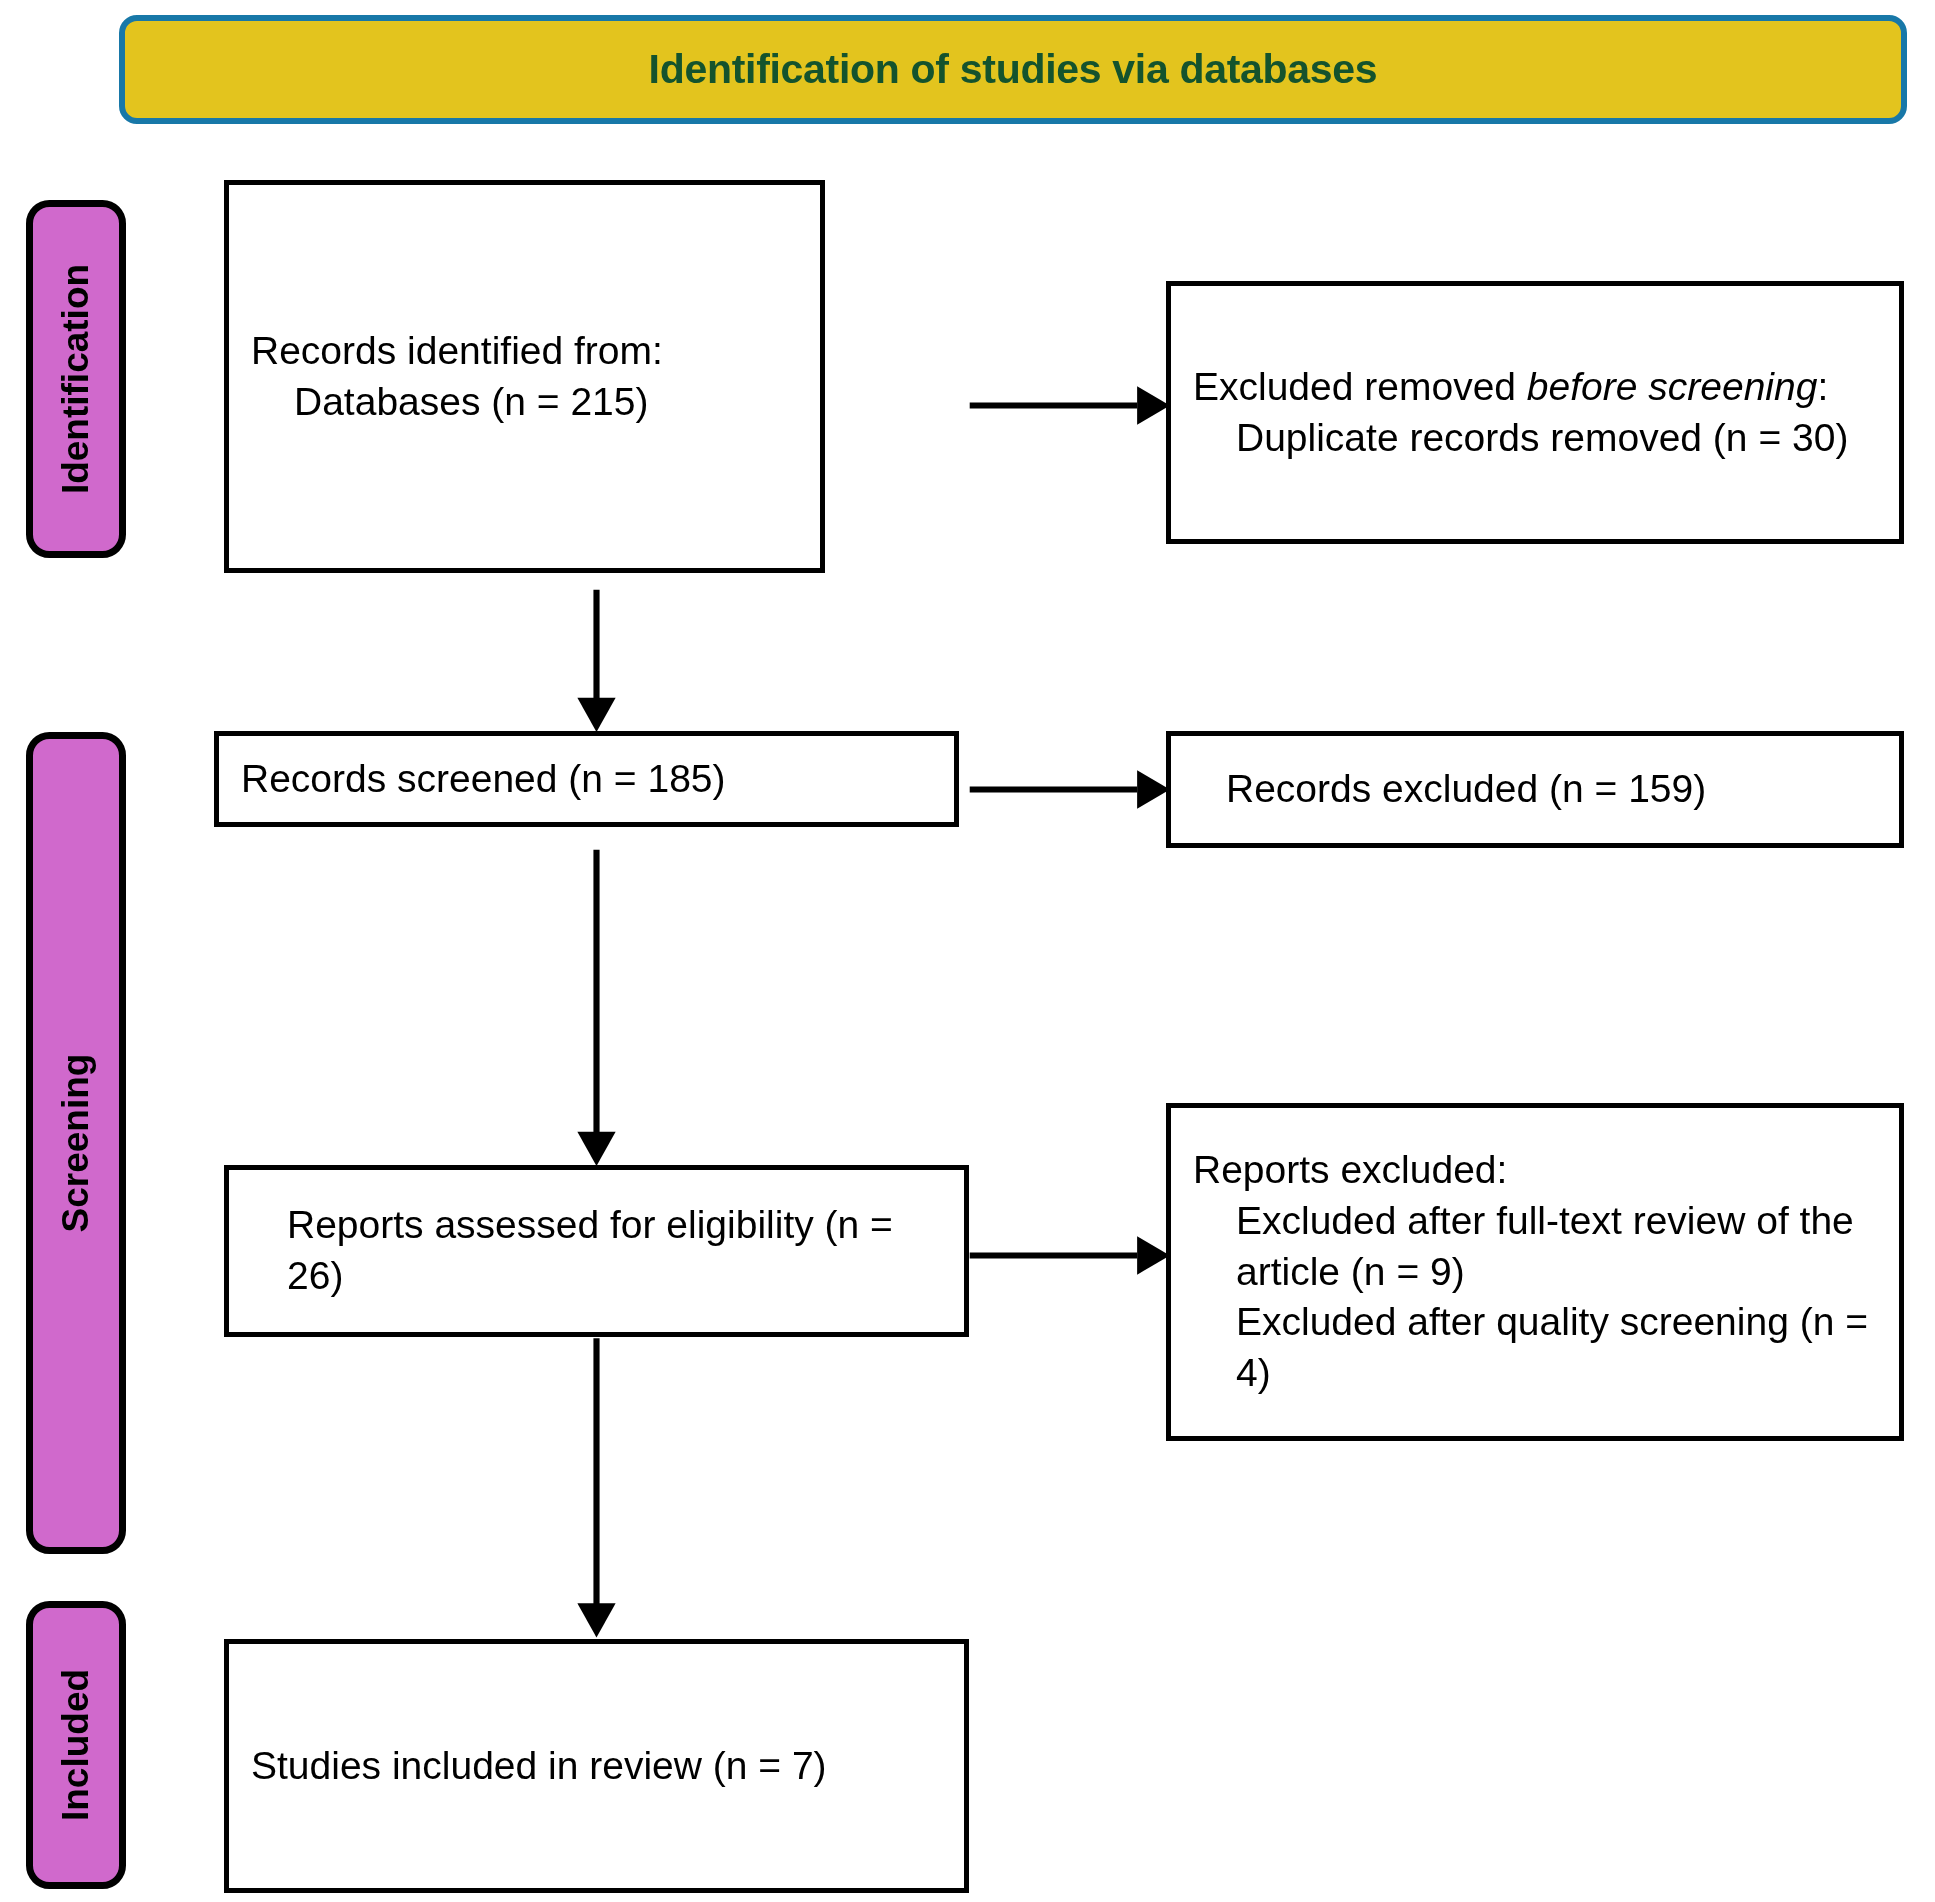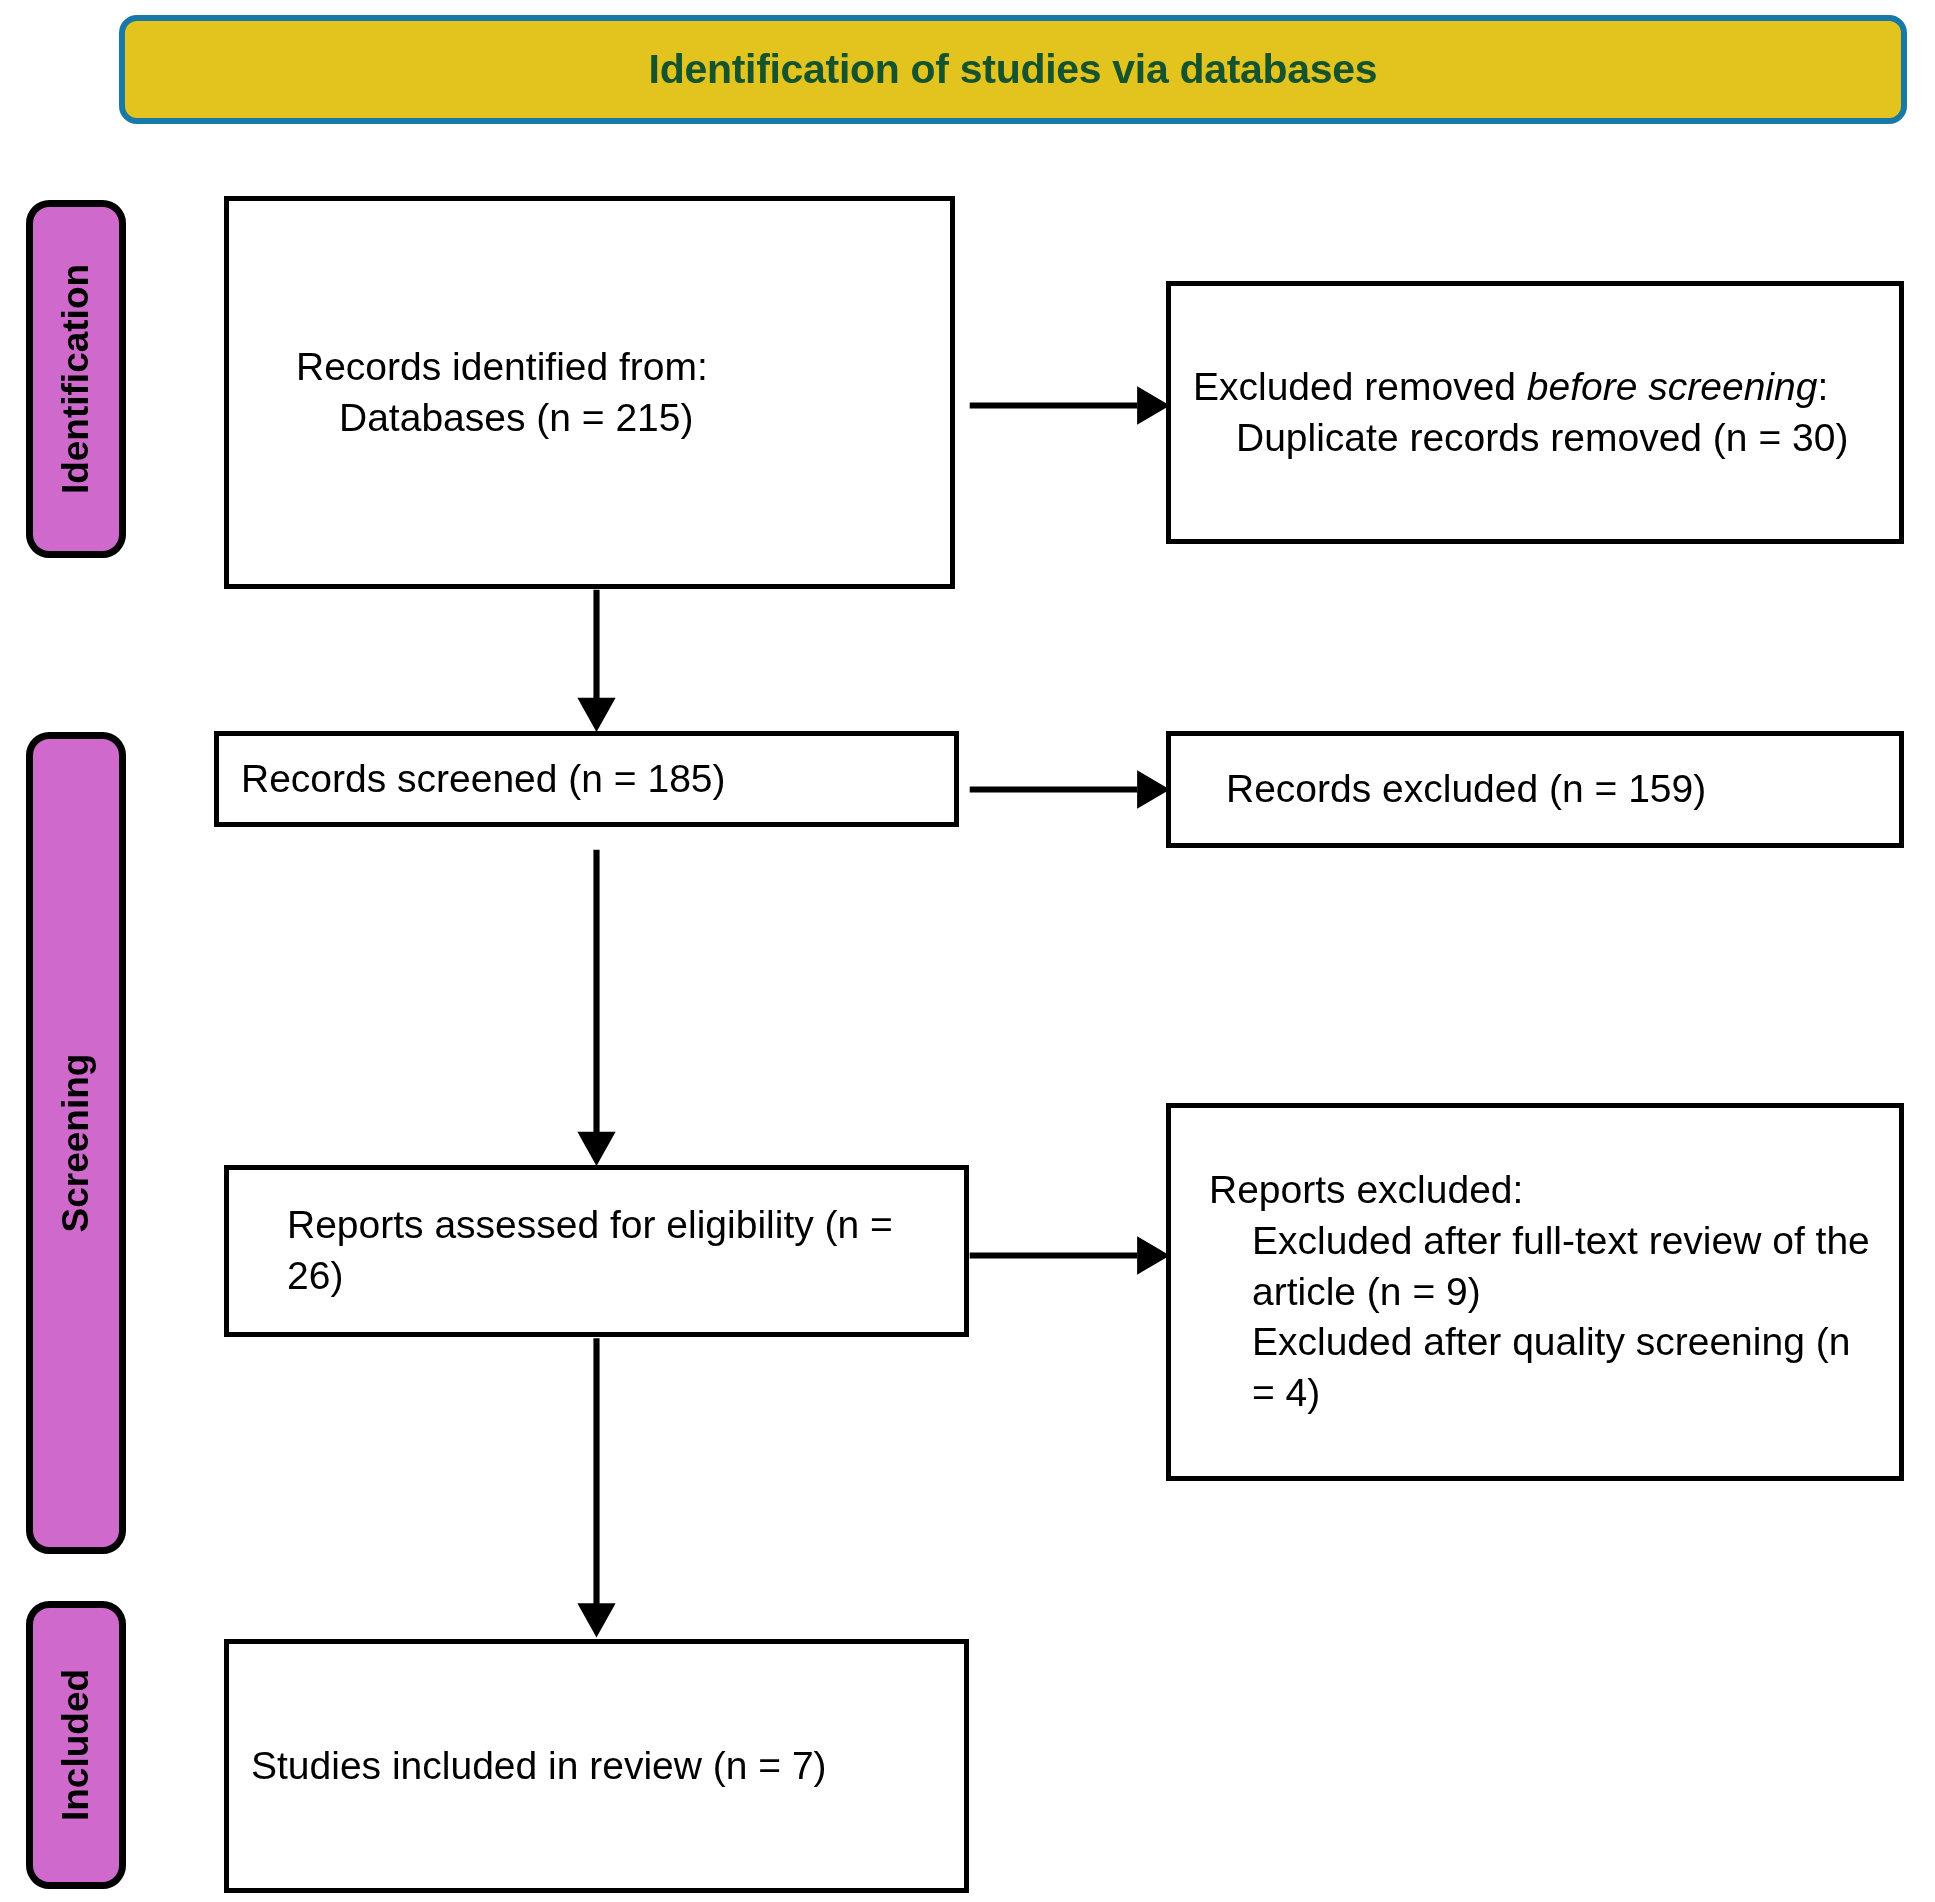--- a/index.html
+++ b/index.html
@@ -85,29 +85,29 @@
     display: block;
     padding-left: 43px;
     text-indent: 0px;
   }
   .flow-box .box-text em {
     font-style: italic;
     text-align: center;
   }
 
   
-  #box-identified  { left: 224px; top: 196px;  width: 731px; height: 393px; padding-left: 45px; }
+  #box-identified  { left: 224px; top: 180px;  width: 601px; height: 393px; }
   #box-screened    { left: 214px; top: 731px; width: 745px; height: 96px; }
   #box-eligibility { left: 224px; top: 1165px; width: 745px; height: 172px; padding-left: 36px; }
   #box-included    { left: 224px; top: 1639px; width: 745px; height: 254px; }
 
   
   #box-removed          { left: 1166px; top: 281px;  width: 738px; height: 263px; }
   #box-records-excluded { left: 1166px; top: 731px; width: 738px; height: 117px; padding-left: 33px; }
-  #box-reports-excluded { left: 1166px; top: 1103px; width: 738px; height: 378px; padding-left: 16px; }
+  #box-reports-excluded { left: 1166px; top: 1103px; width: 738px; height: 338px; }
 
   
   .connector {
     position: absolute;
   }
   .connector svg { display: block; }
 </style>
 </head>
 <body>
 

